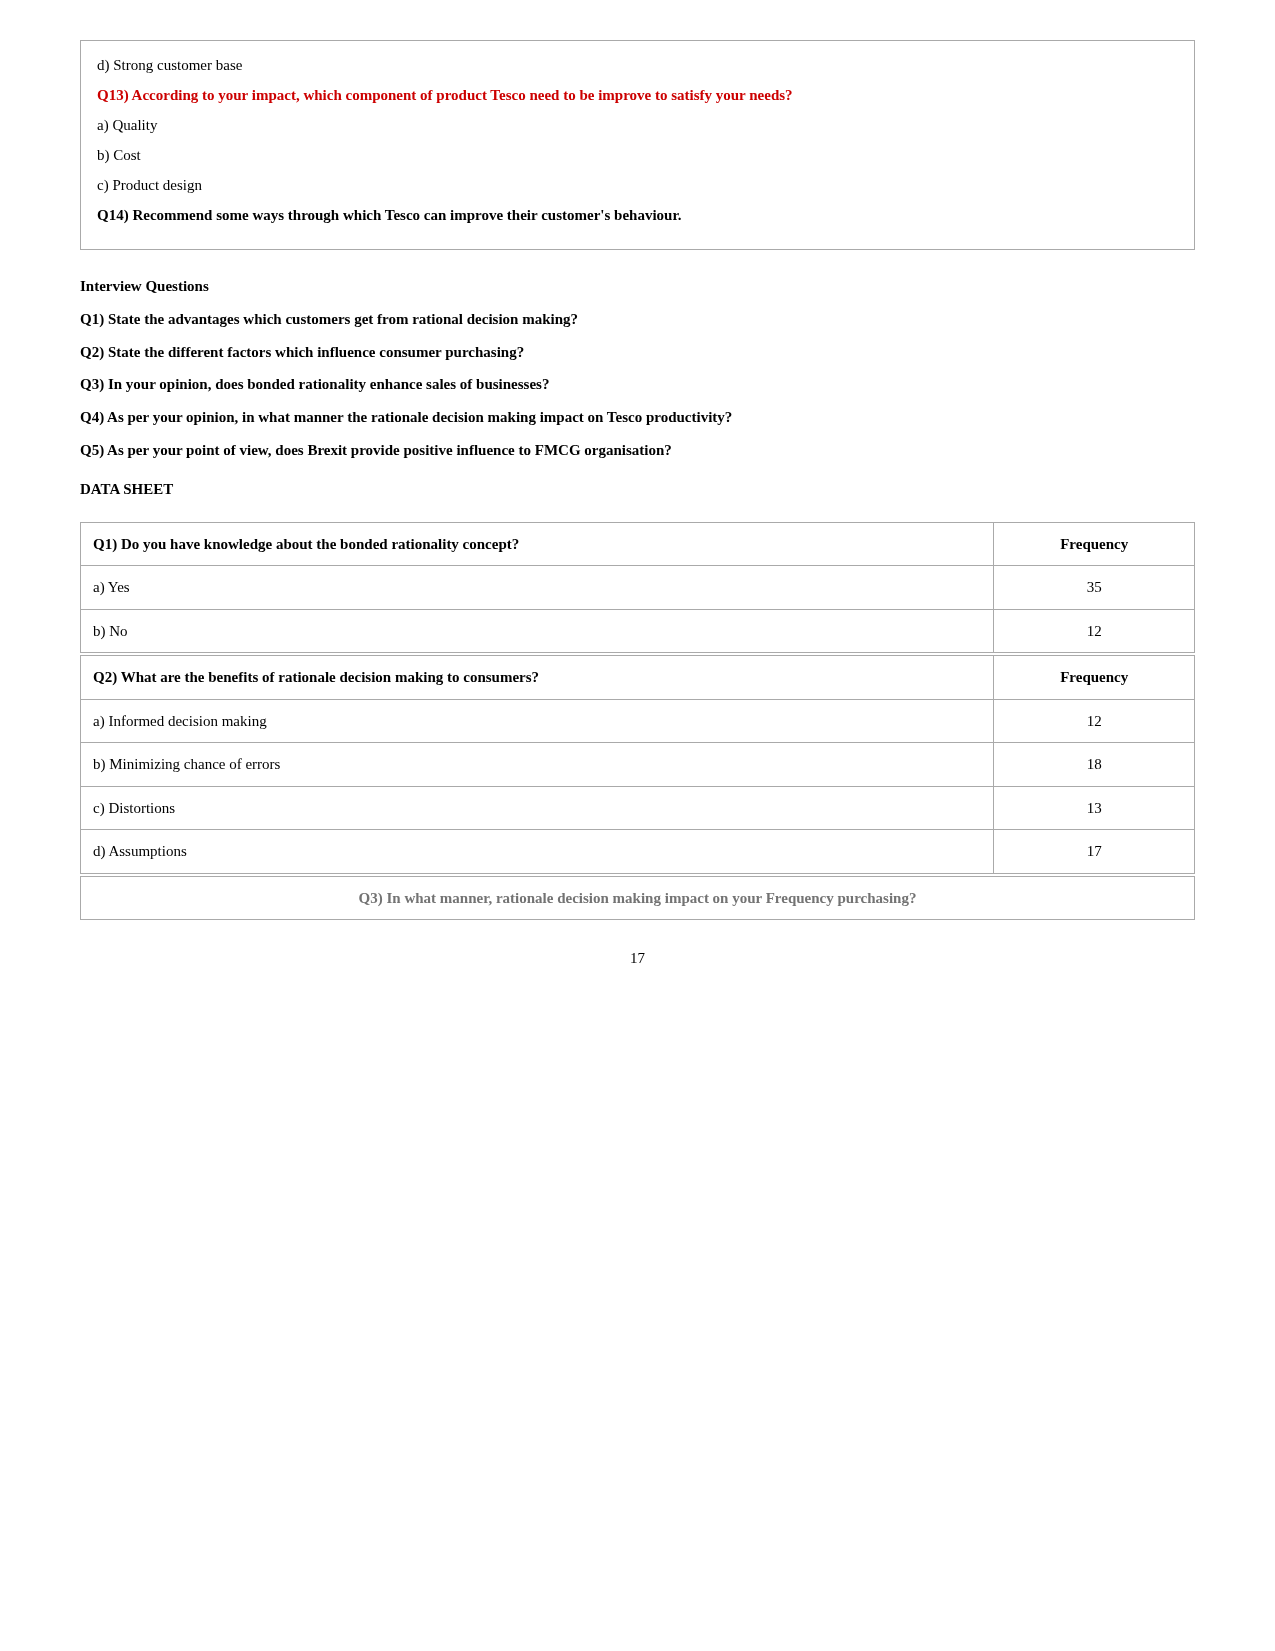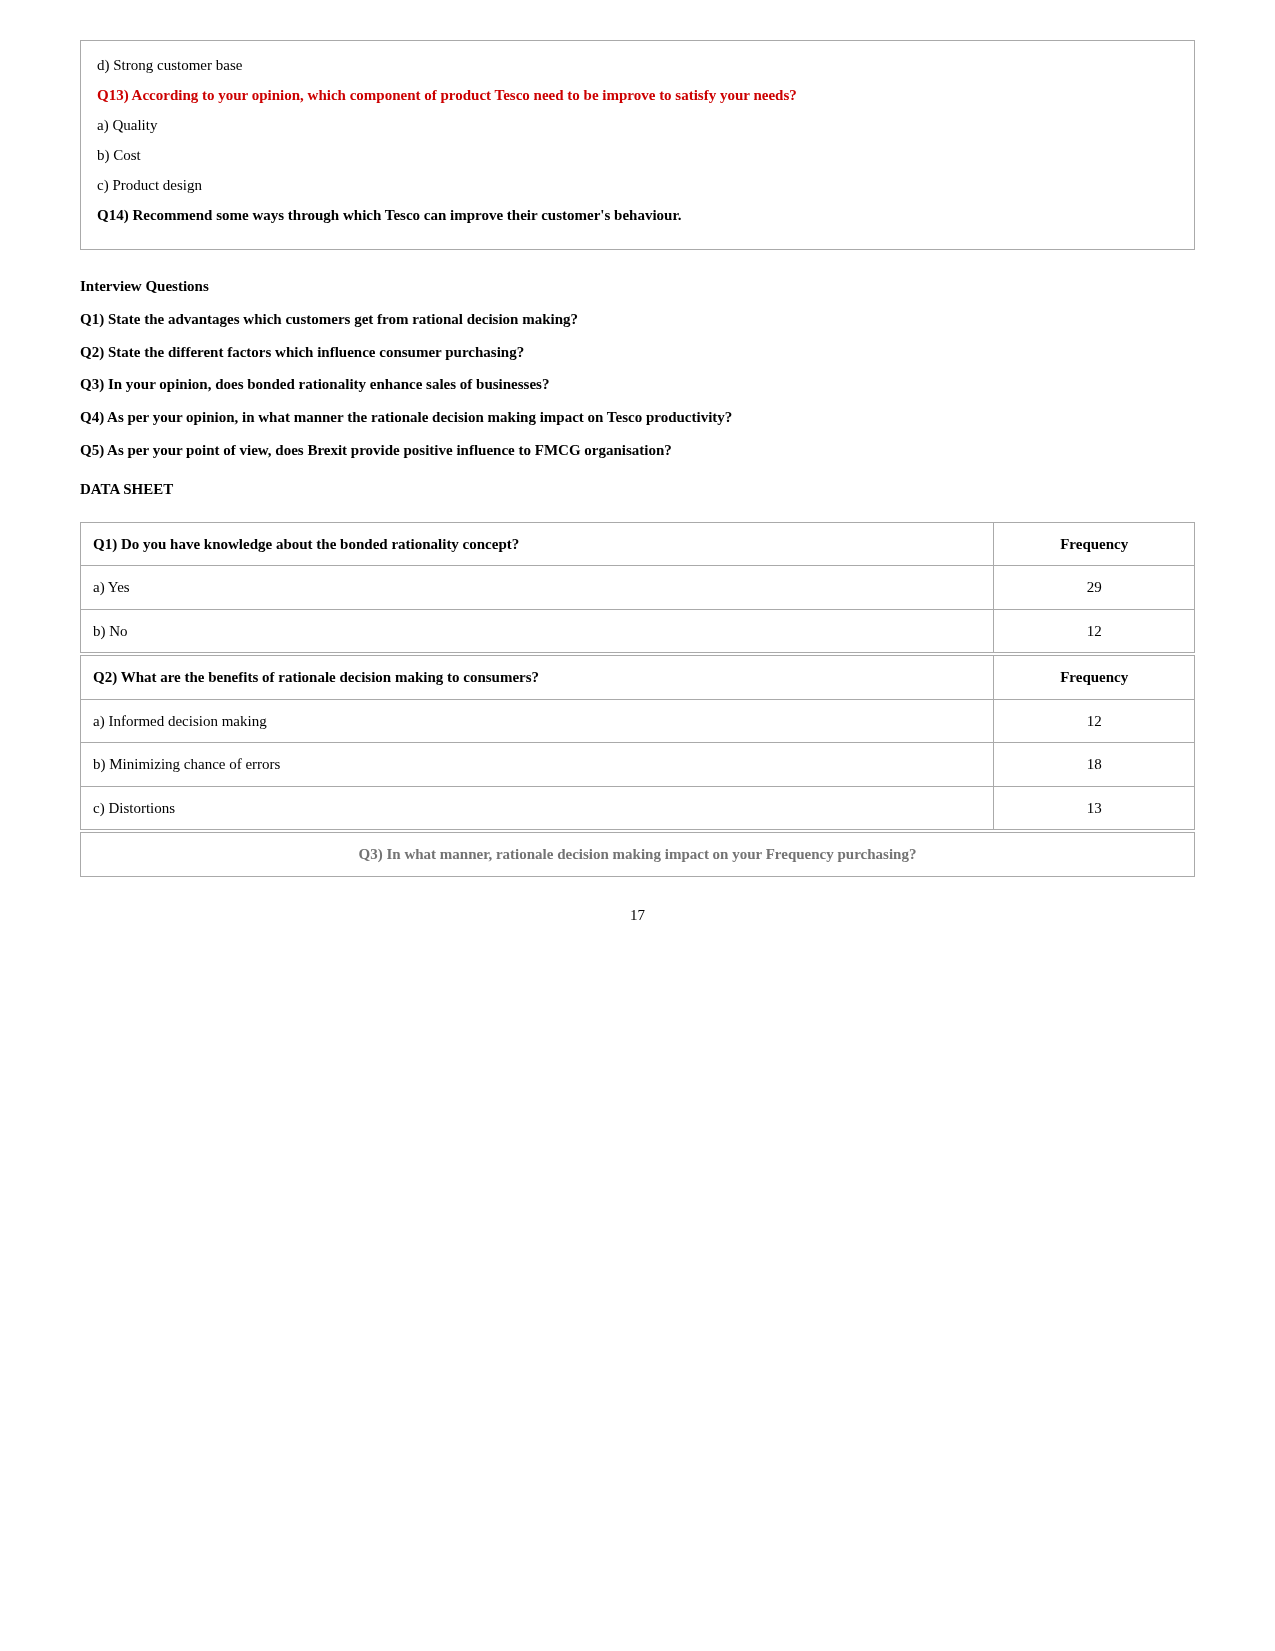--- a/index.html
+++ b/index.html
@@ -92,21 +92,21 @@
       font-size: 15px;
     }
   </style>
 </head>
 <body>
 
 <div class="boxed-section">
   <p>d) Strong customer base</p>
 
   <p>
-    <span class="red-bold">Q13)</span><span class="red-bold"> According to your opinion, which component of product Tesco need to be improve to satisfy your needs?</span>
+    <span class="red-bold">Q13)</span><span class="red-bold"> According to your impact, which component of product Tesco need to be improve to satisfy your needs?</span>
   </p>
 
   <p>a) Quality</p>
   <p>b) Cost</p>
   <p>c) Product design</p>
 
   <p class="bold">Q14)  Recommend some ways through which Tesco can improve their customer's behaviour.</p>
 </div>
 
 <div class="interview-section">
@@ -121,21 +121,21 @@
 <p class="data-sheet-label">DATA SHEET</p>
 
 <table>
   <tbody>
       <tr class="table-header">
     <td>Q1) Do you have knowledge about the bonded rationality concept?</td>
     <td>Frequency</td>
   </tr>
   <tr>
     <td>a) Yes</td>
-    <td>29</td>
+    <td>35</td>
   </tr>
   <tr>
     <td>b) No</td>
     <td>12</td>
   </tr>
 </tbody>
   </table>
 
 <table>
   <tbody>
@@ -148,20 +148,24 @@
     <td>12</td>
   </tr>
   <tr>
     <td>b) Minimizing chance of errors</td>
     <td>18</td>
   </tr>
   <tr>
     <td>c) Distortions</td>
     <td>13</td>
   </tr>
+  <tr>
+    <td>d) Assumptions</td>
+    <td>17</td>
+  </tr>
 </tbody>
   </table>
 
 <table>
   <tbody>
       <tr class="table-header-red">
     <td colspan="2">Q3)  In what manner, rationale decision making impact on your Frequency purchasing?</td>
   </tr>
 </tbody>
   </table>

